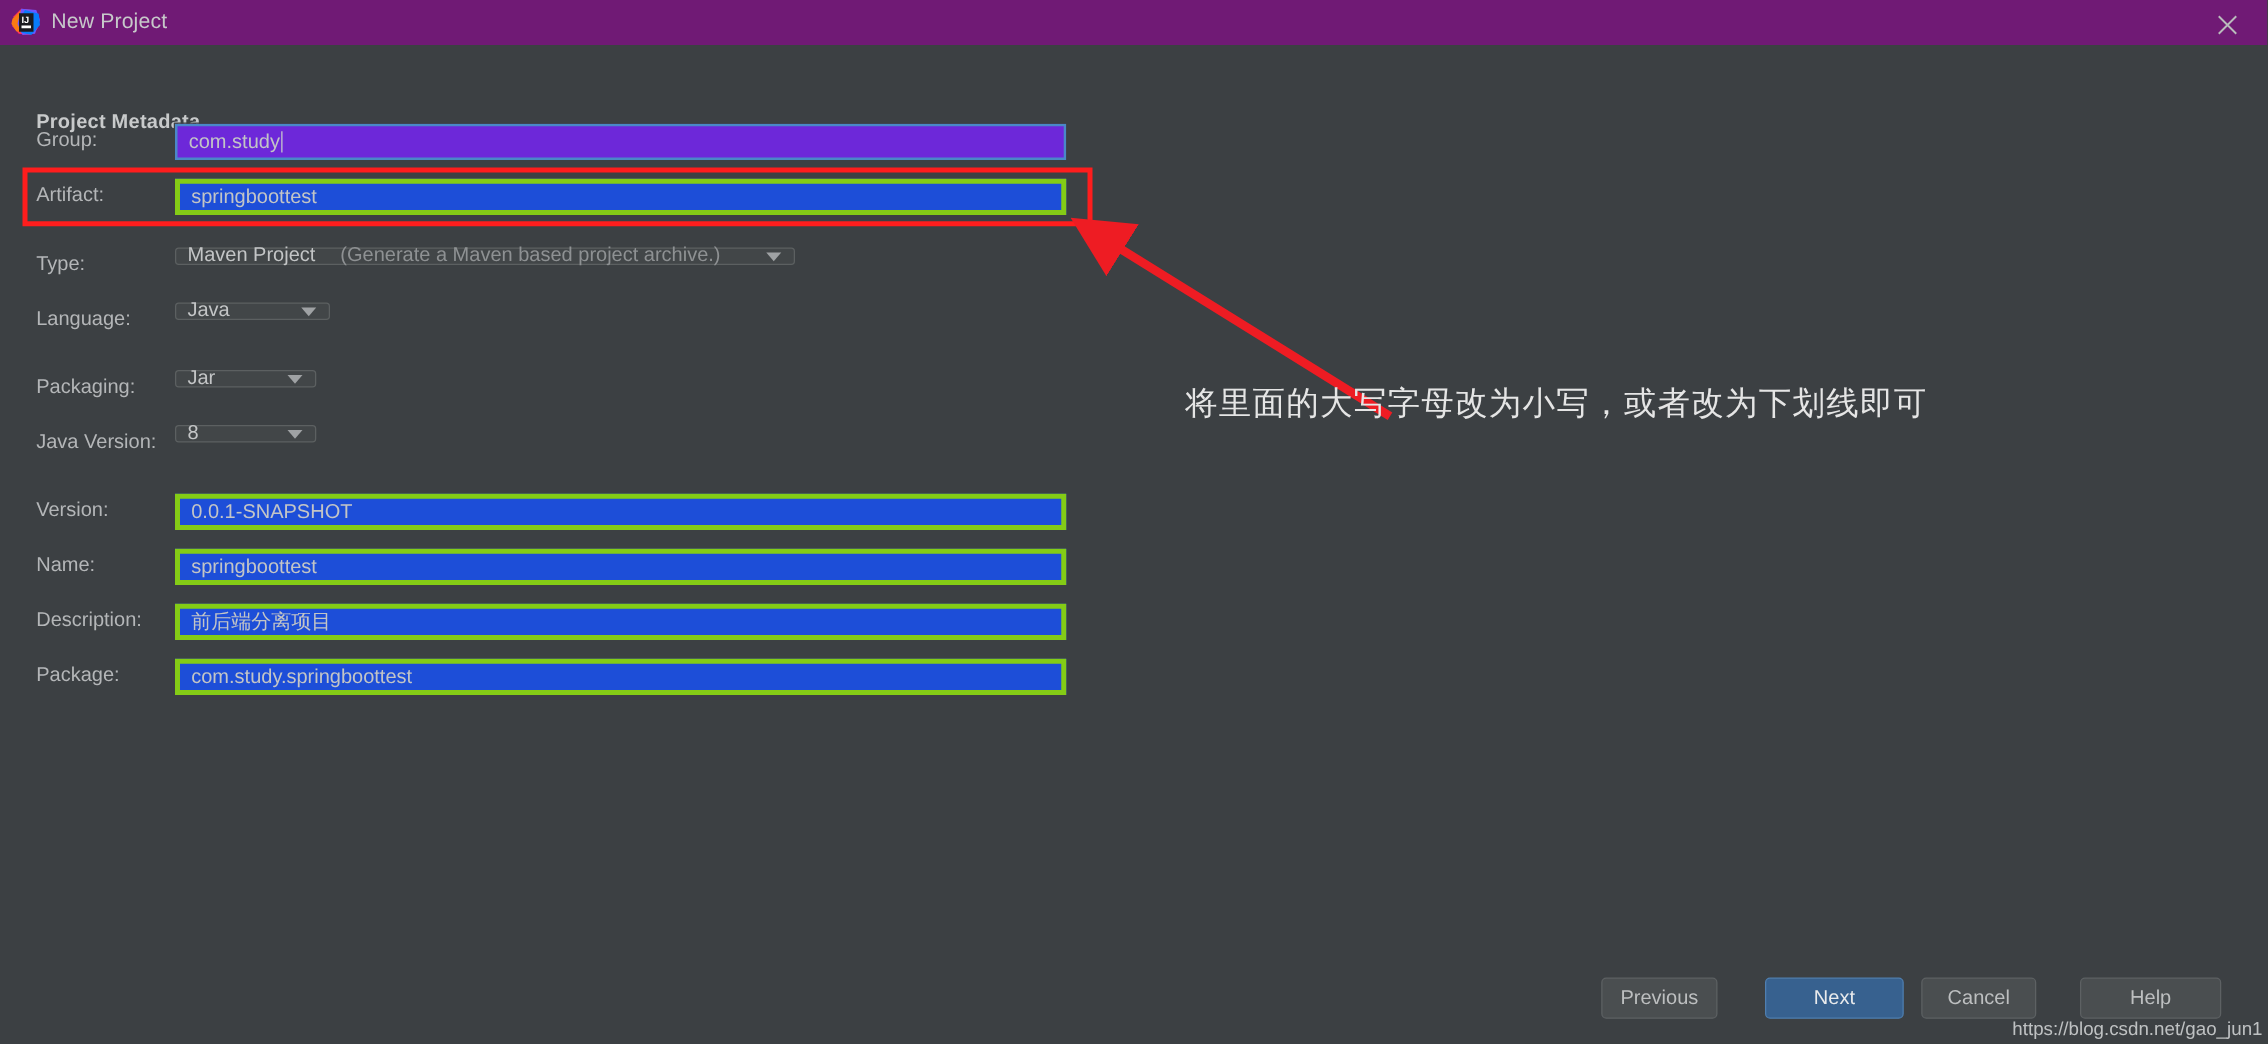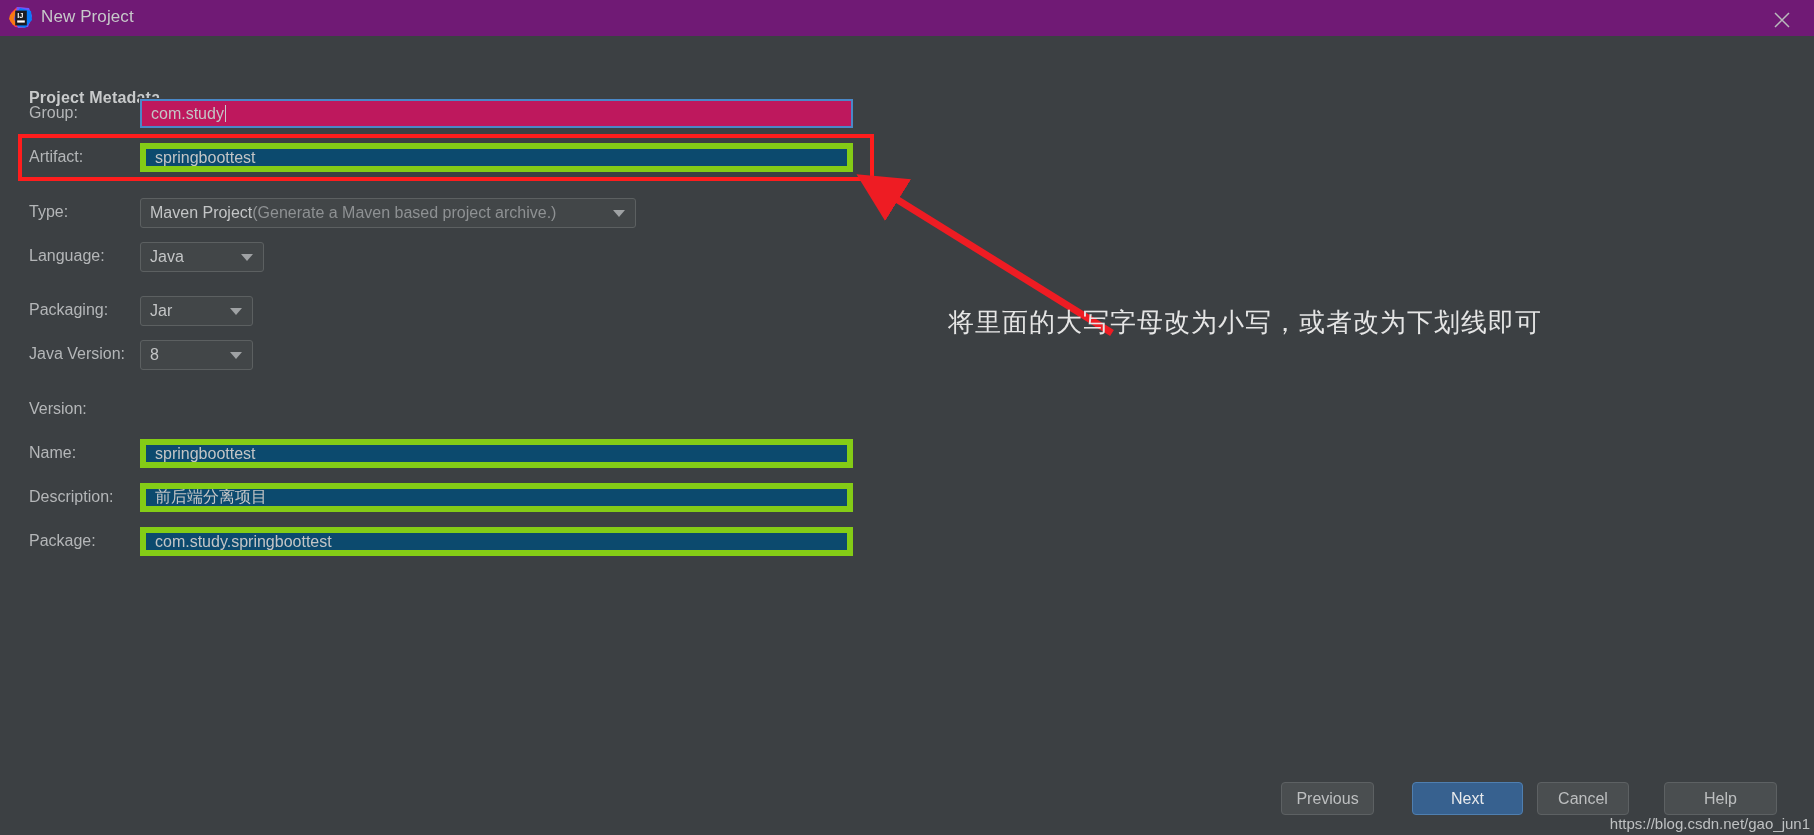--- a/index.html
+++ b/index.html
@@ -66,50 +66,50 @@
     position: absolute;
     left: 29px;
     font-size: 16px;
     color: #b4b6b8;
     white-space: nowrap;
   }
   .text-field {
     position: absolute;
     left: 140px;
     height: 29px;
-    background: #0c4a6e;
-    border: 6px solid #84cc16;
+    background: #1d4ed8;
+    border: 4px solid #84cc16;
     box-sizing: border-box;
     display: flex;
     align-items: center;
     padding-left: 9px;
     font-size: 16px;
     color: #c3c5c6;
     white-space: nowrap;
     overflow: hidden;
   }
   .text-field.wide { width: 713px; }
   .text-field.focused {
-    background: #be185d;
+    background: #6d28d9;
     border: 2px solid #4a88c7;
     outline: 1px solid #3c4043;
   }
   .caret {
     display: inline-block;
     width: 1px;
     height: 17px;
     background: #c9cbcc;
     margin-left: 1px;
     vertical-align: middle;
   }
 
   .combo {
     position: absolute;
     left: 140px;
-    height: 30px;
+    height: 14px;
     background: #424648;
     border: 1px solid #5c6061;
     border-radius: 3px;
     box-sizing: border-box;
     display: flex;
     align-items: center;
     padding-left: 9px;
     font-size: 16px;
     color: #c3c5c6;
     white-space: nowrap;
@@ -117,21 +117,21 @@
   }
   .combo .arrow {
     position: absolute;
     right: 10px; top: 50%;
     margin-top: -3px;
     width: 0; height: 0;
     border-left: 6px solid transparent;
     border-right: 6px solid transparent;
     border-top: 7px solid #9fa2a4;
   }
-  .combo .muted { color: #8e9193; margin-left: 0; }
+  .combo .muted { color: #8e9193; margin-left: 20px; }
 
   
   .btn {
     position: absolute;
     height: 33px;
     border-radius: 4px;
     box-sizing: border-box;
     display: flex;
     align-items: center;
     justify-content: center;
@@ -237,20 +237,23 @@
     <span class="arrow"></span>
   </div>
 
   <div class="row-label" style="top:345px">Java Version:</div>
   <div class="combo" style="top:340px; width:113px">
     <span>8</span>
     <span class="arrow"></span>
   </div>
 
   <div class="row-label" style="top:400px">Version:</div>
+  <div class="text-field wide" style="top:395px">
+    <span>0.0.1-SNAPSHOT</span>
+  </div>
 
   <div class="row-label" style="top:444px">Name:</div>
   <div class="text-field wide" style="top:439px">
     <span>springboottest</span>
   </div>
 
   <div class="row-label" style="top:488px">Description:</div>
   <div class="text-field wide" style="top:483px">
     <span>前后端分离项目</span>
   </div>

